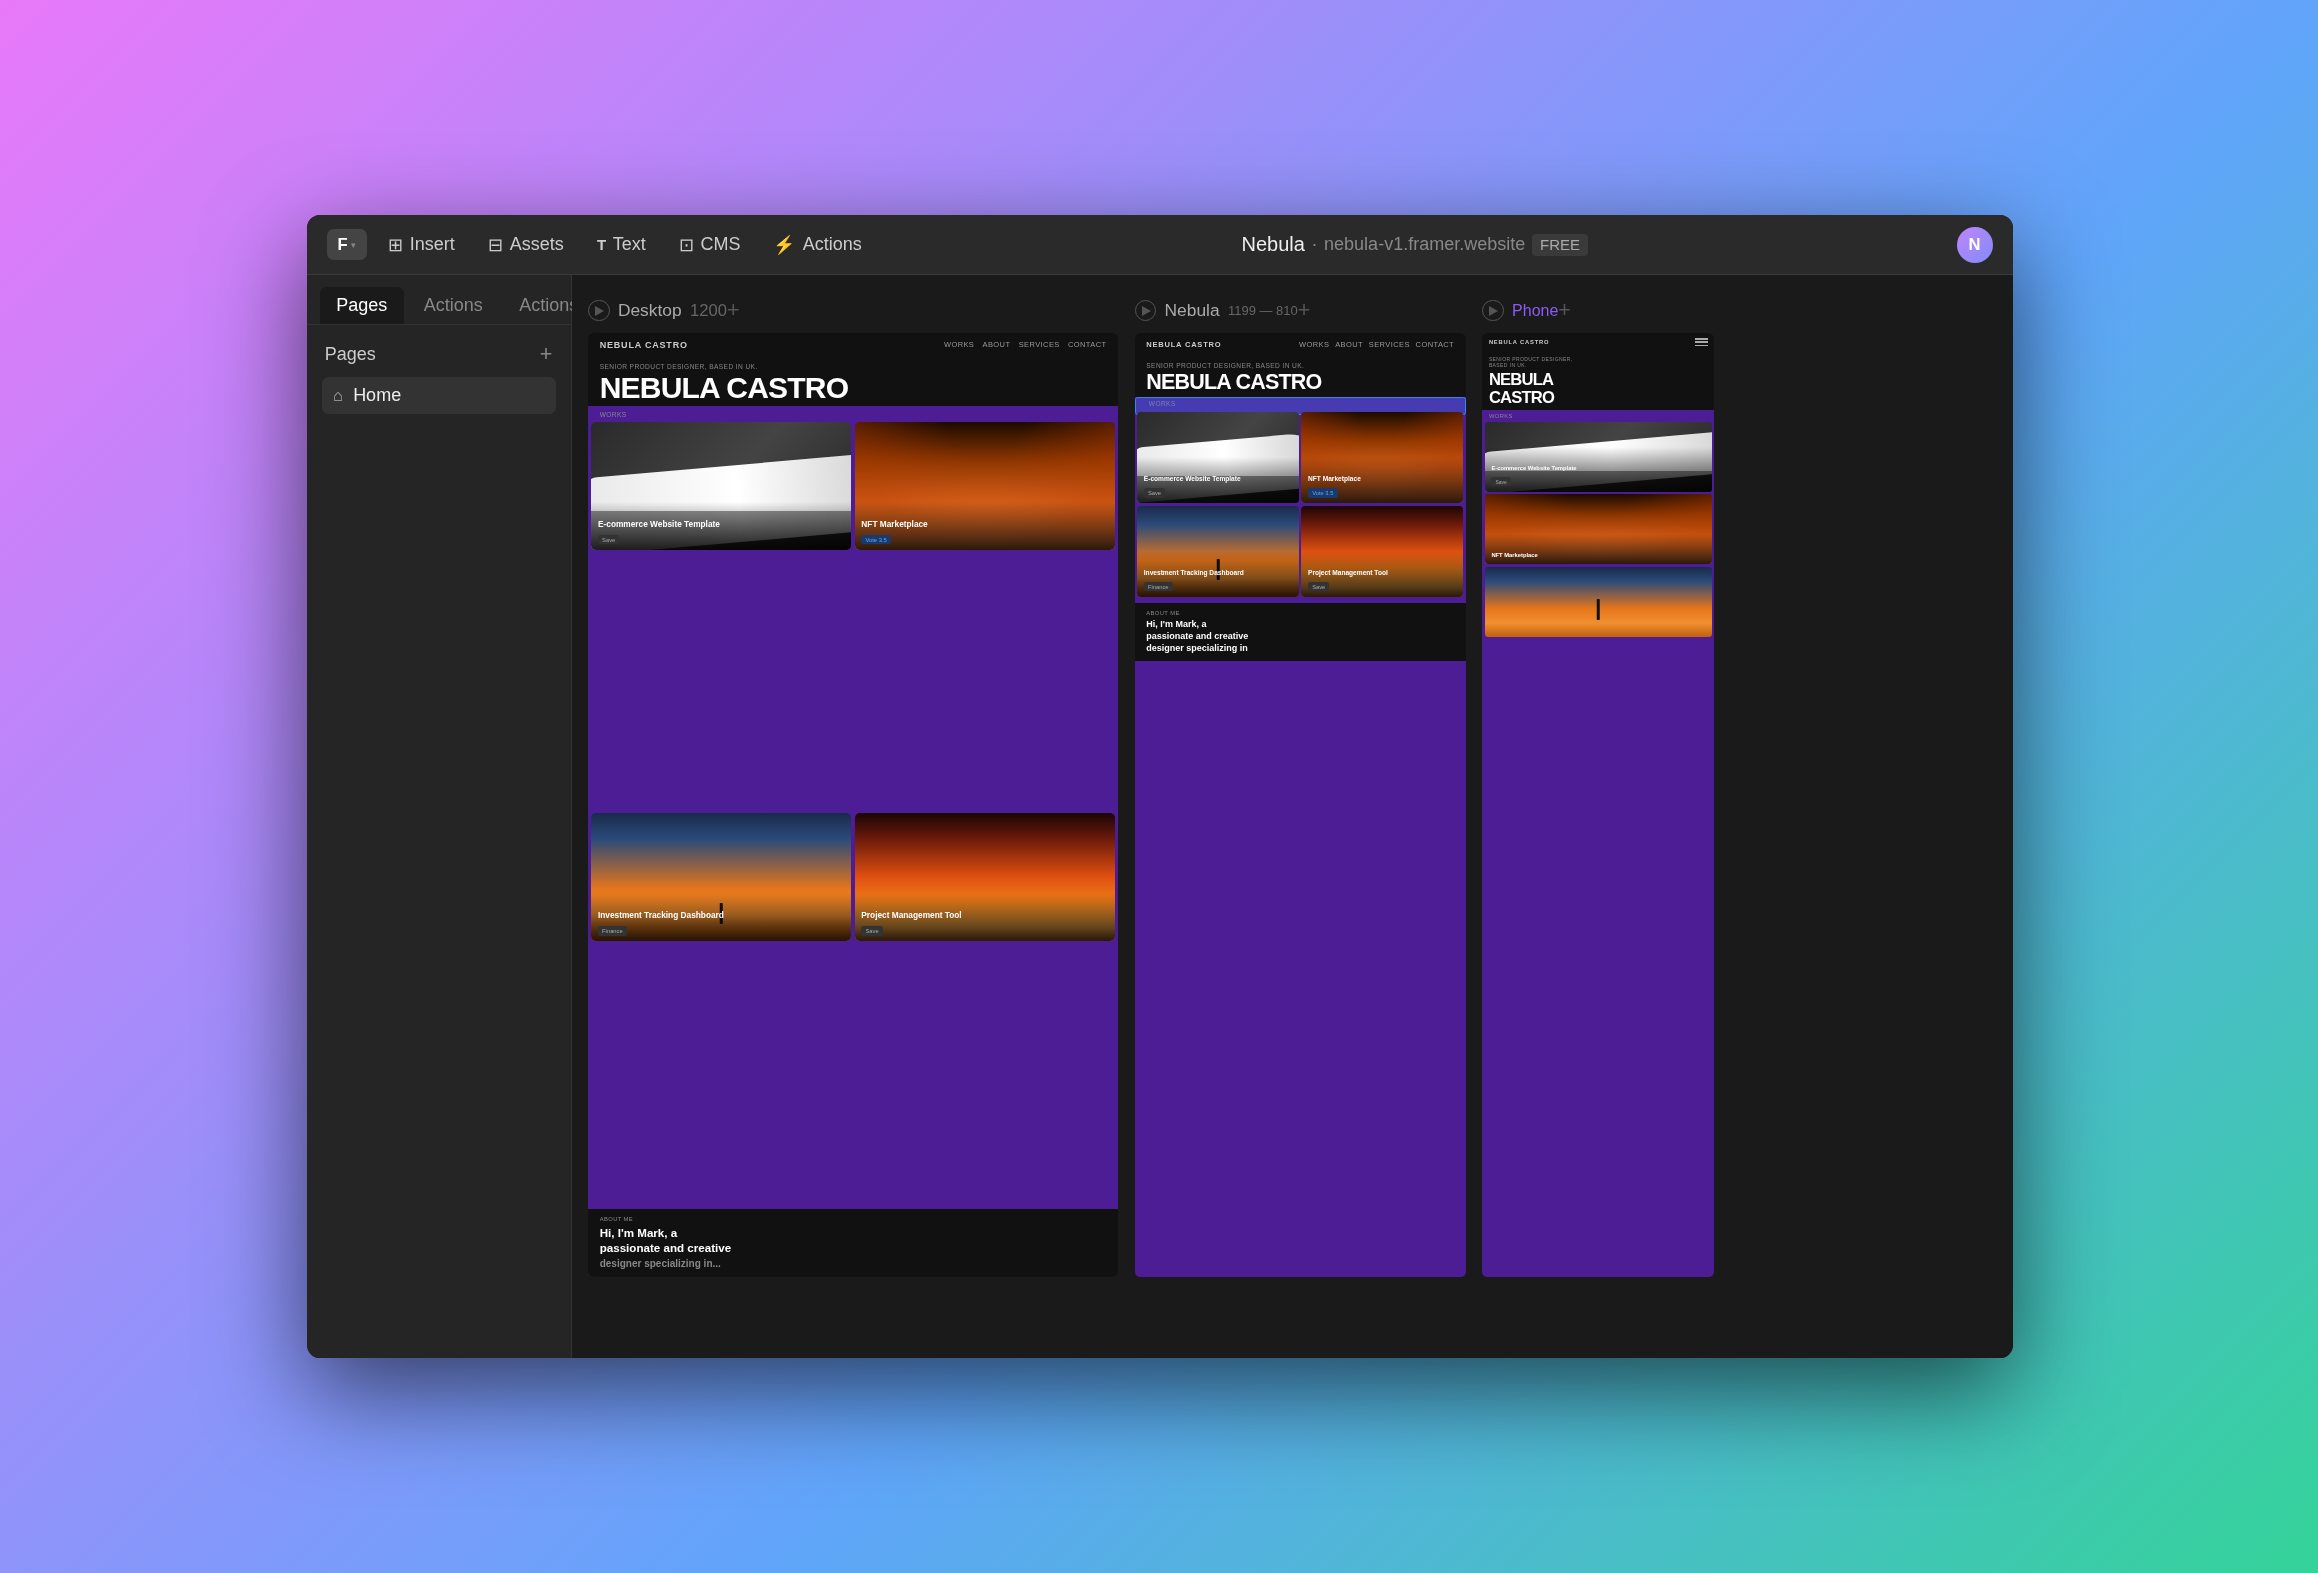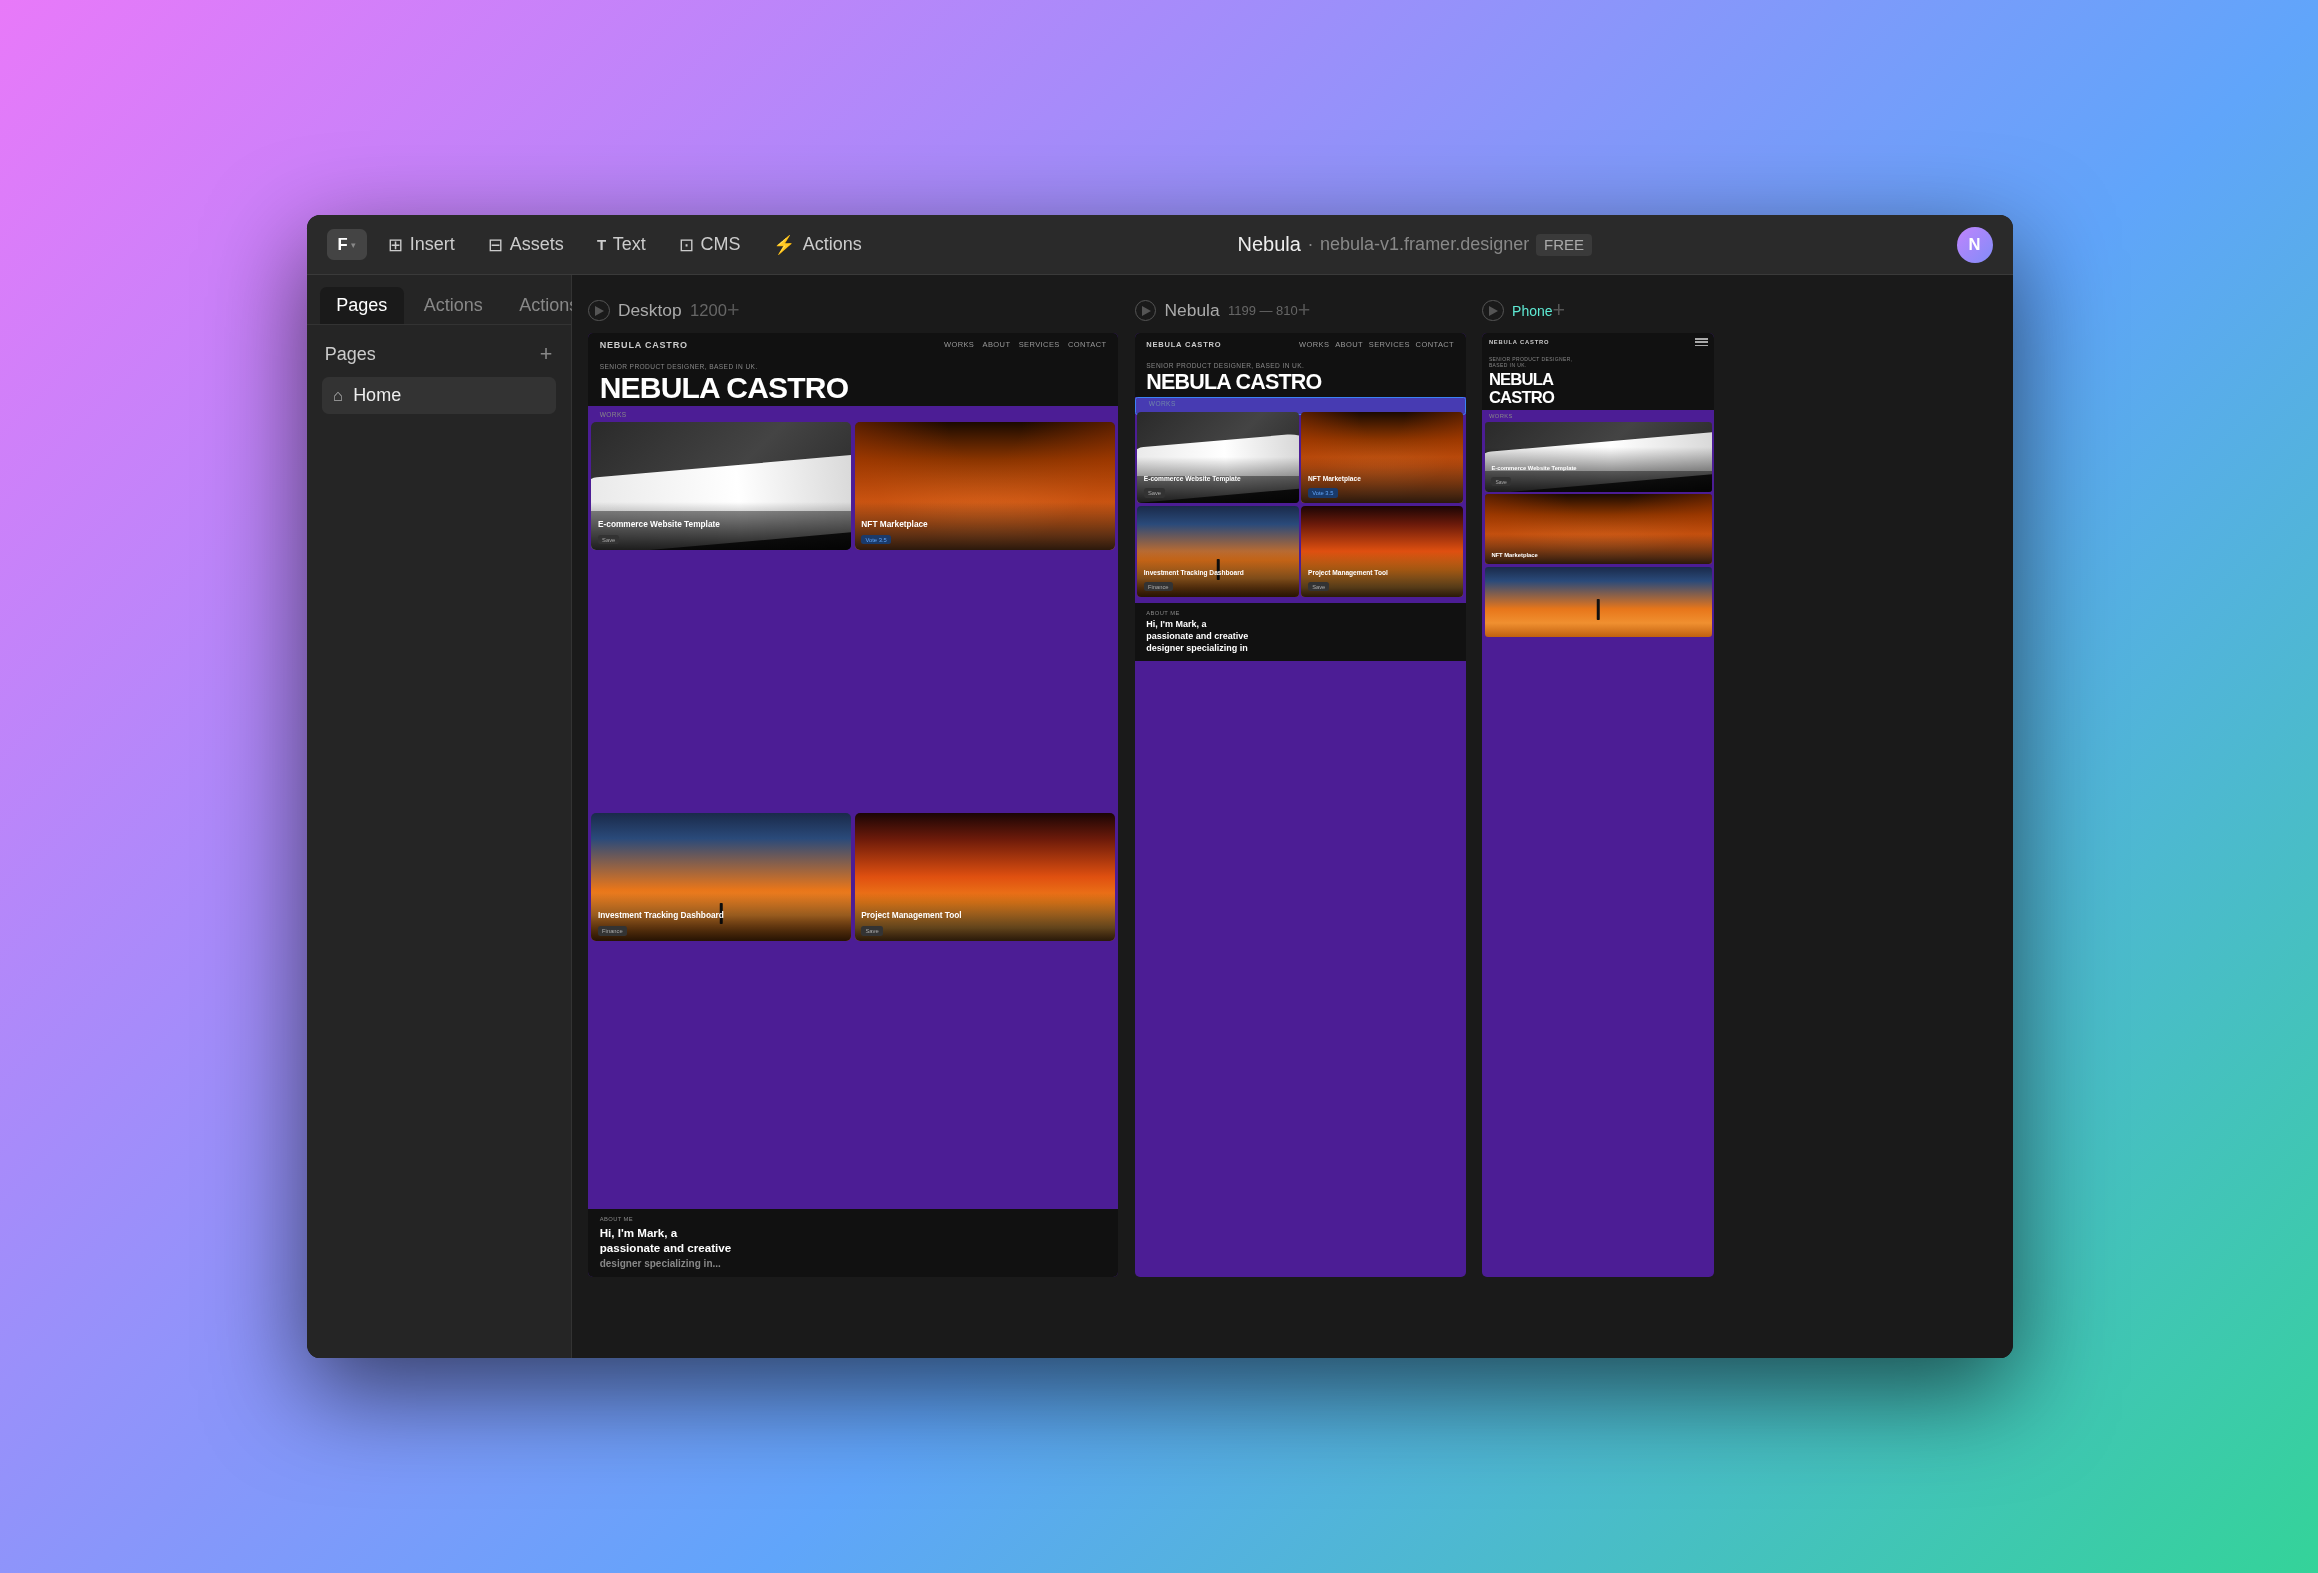--- a/index.html
+++ b/index.html
@@ -497,21 +497,21 @@
     </div>
 
     <div class="toolbar-btn">
       <span class="icon">⚡</span>
       <span>Actions</span>
     </div>
 
     <div class="toolbar-center">
       <span>Nebula</span>
       <span class="site-url">·</span>
-      <span class="site-url">nebula-v1.framer.designer</span>
+      <span class="site-url">nebula-v1.framer.website</span>
       <span class="badge">FREE</span>
     </div>
 
     <div class="toolbar-avatar">N</div>
   </div>
 
   <div class="main-content">
 
     <div class="left-sidebar">
       <div class="sidebar-tabs">
@@ -680,21 +680,21 @@
               <div class="preview-about-text preview-about-sm">Hi, I'm Mark, a<br>passionate and creative<br>designer specializing in</div>
             </div>
           </div>
         </div>
       </div>
 
       <div class="viewport-panel phone-panel">
         <div class="viewport-header">
           <div class="viewport-header-left">
             <div class="viewport-play-btn"></div>
-            <span style="color:#5eead4;font-size:14px;">Phone</span>
+            <span style="color:#8b5cf6;font-size:16px;">Phone</span>
           </div>
           <span class="viewport-plus-btn">+</span>
         </div>
 
         <div class="viewport-frame phone-frame">
           <div class="preview-content">
 
             <div class="preview-nav" style="padding:5px 6.6px;justify-content:space-between;">
               <span class="preview-logo" style="font-size:5.8px;">NEBULA CASTRO</span>
               <div style="display:flex;flex-direction:column;gap:1.7px;cursor:pointer;">

